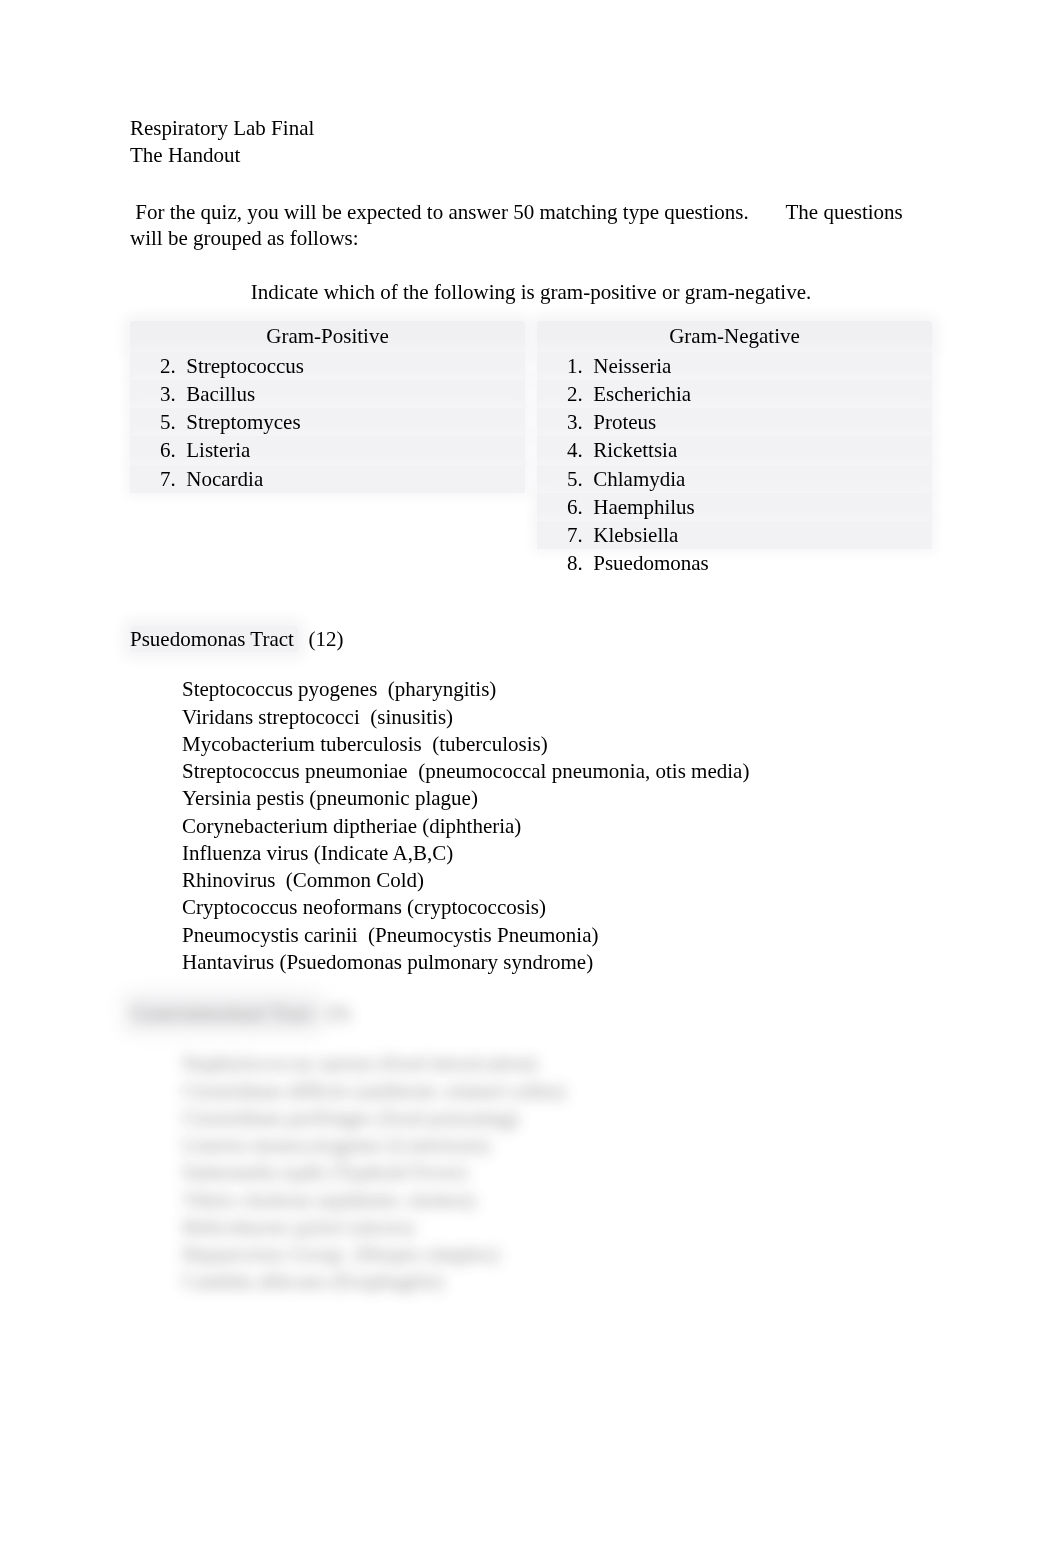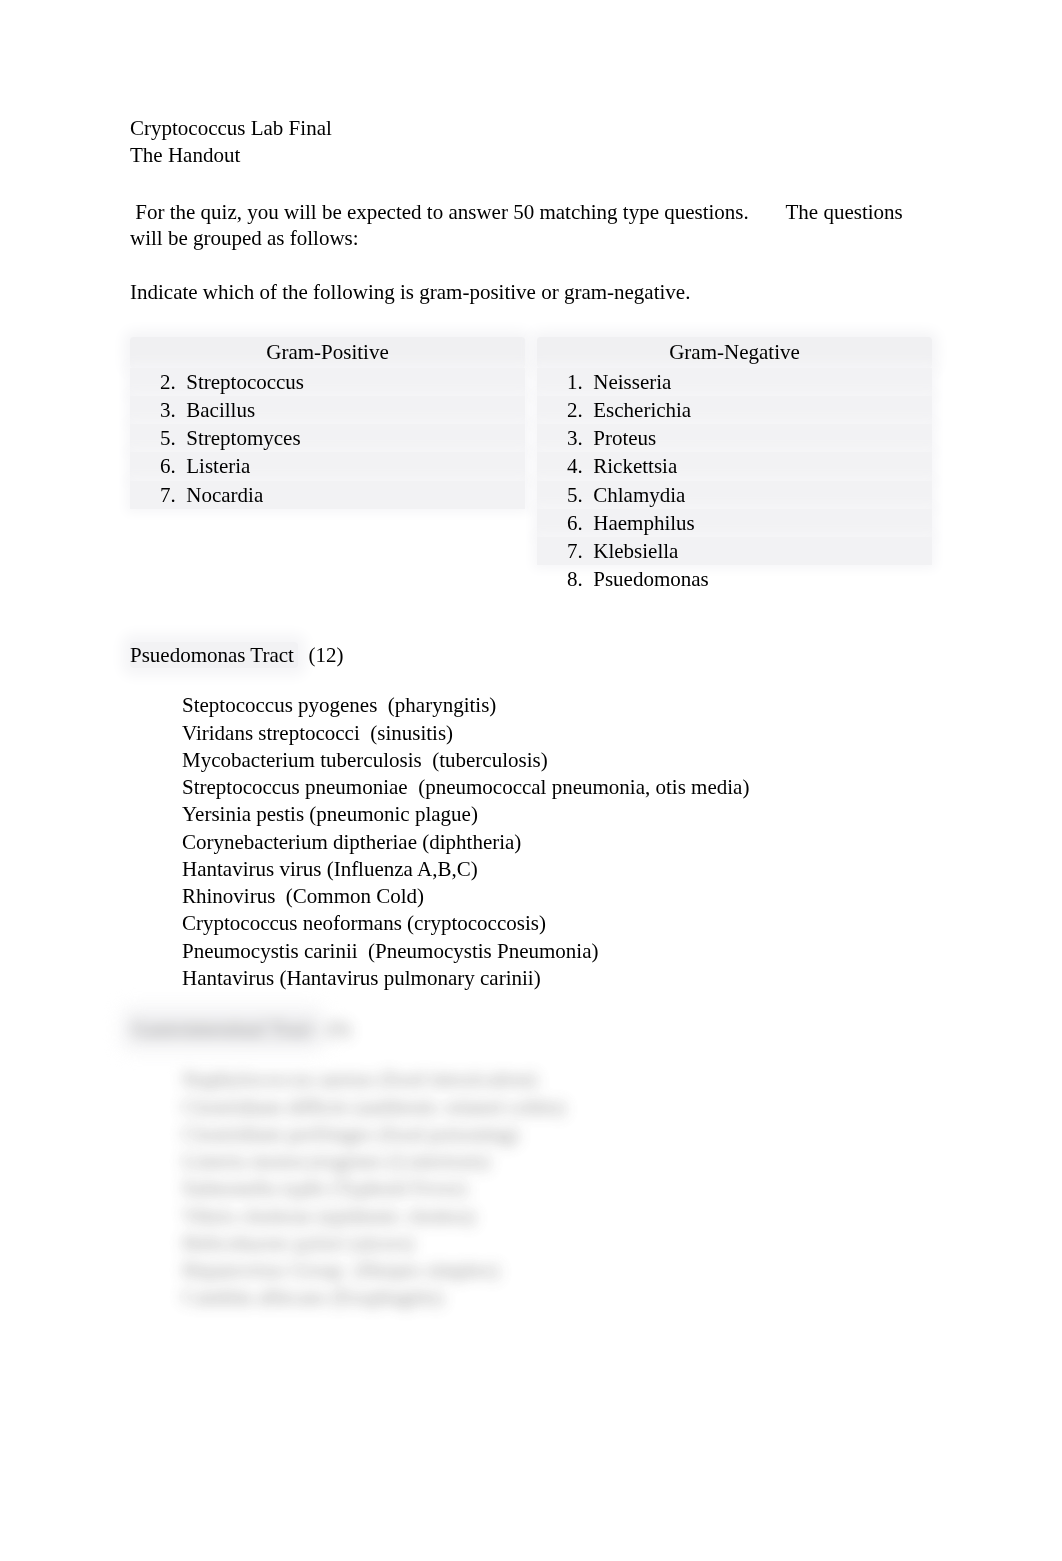--- a/index.html
+++ b/index.html
@@ -18,21 +18,22 @@
     line-height: 1.25;
   }
   .header-line {
     margin-bottom: 1px;
   }
   .intro-block {
     margin-top: 30px;
     margin-bottom: 28px;
   }
   .indicate-line {
-    margin-bottom: 32px;
+    margin-bottom: 16px;
+    text-align: center;
   }
   .gram-container {
     display: flex;
     gap: 12px;
     margin-bottom: 48px;
   }
   .gram-col {
     flex: 1;
   }
   .gram-heading {
@@ -85,21 +86,21 @@
     margin-left: 52px;
     color: #7a7a7a;
   }
   .blurred-list div {
     padding: 0.5px 0;
   }
 </style>
 </head>
 <body>
 
-<div class="header-line">Cryptococcus Lab Final</div>
+<div class="header-line">Respiratory Lab Final</div>
 <div class="header-line">The Handout</div>
 
 <div class="intro-block">&nbsp;For the quiz, you will be expected to answer 50 matching type questions.&nbsp;&nbsp;&nbsp;&nbsp;&nbsp;&nbsp;&nbsp;The questions will be grouped as follows:</div>
 
 <div class="indicate-line">Indicate which of the following is gram-positive or gram-negative.</div>
 
 <div class="gram-container">
   <div class="gram-col">
     <div class="gram-heading hl">Gram-Positive</div>
     <div class="gram-item hl">2.&nbsp;&nbsp;Streptococcus</div>
@@ -125,25 +126,25 @@
   <span class="hlspan">Psuedomonas Tract</span><span>&nbsp;&nbsp;(12)</span>
 </div>
 
 <div class="section-list">
   <div>Steptococcus pyogenes&nbsp; (pharyngitis)</div>
   <div>Viridans streptococci&nbsp; (sinusitis)</div>
   <div>Mycobacterium tuberculosis&nbsp; (tuberculosis)</div>
   <div>Streptococcus pneumoniae&nbsp; (pneumococcal pneumonia, otis media)</div>
   <div>Yersinia pestis (pneumonic plague)</div>
   <div>Corynebacterium diptheriae (diphtheria)</div>
-  <div>Hantavirus virus (Influenza A,B,C)</div>
+  <div>Influenza virus (Indicate A,B,C)</div>
   <div>Rhinovirus&nbsp; (Common Cold)</div>
   <div>Cryptococcus neoformans (cryptococcosis)</div>
   <div>Pneumocystis carinii&nbsp; (Pneumocystis Pneumonia)</div>
-  <div>Hantavirus (Hantavirus pulmonary carinii)</div>
+  <div>Hantavirus (Psuedomonas pulmonary syndrome)</div>
 </div>
 
 <div class="blurred-section">
   <div class="blurred-title">
     <span class="bhl">Gastrointestinal Tract</span><span>&nbsp; (9)</span>
   </div>
   <div class="blurred-list">
     <div>Staphylococcus aureus (food intoxication)</div>
     <div>Clostridium difficle (antibiotic related colitis)</div>
     <div>Clostridium perfringes (food poisoning)</div>

